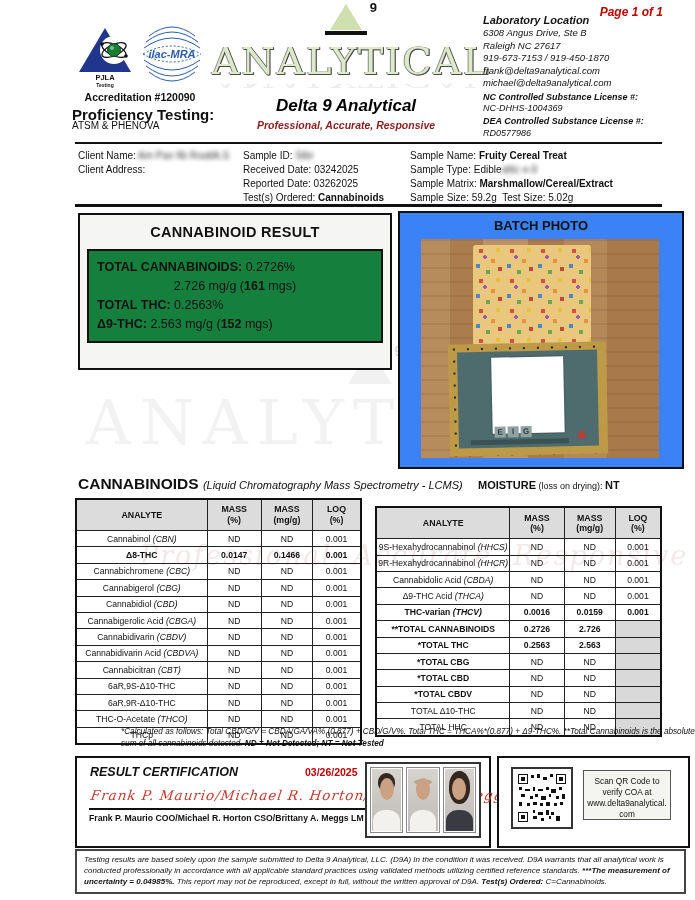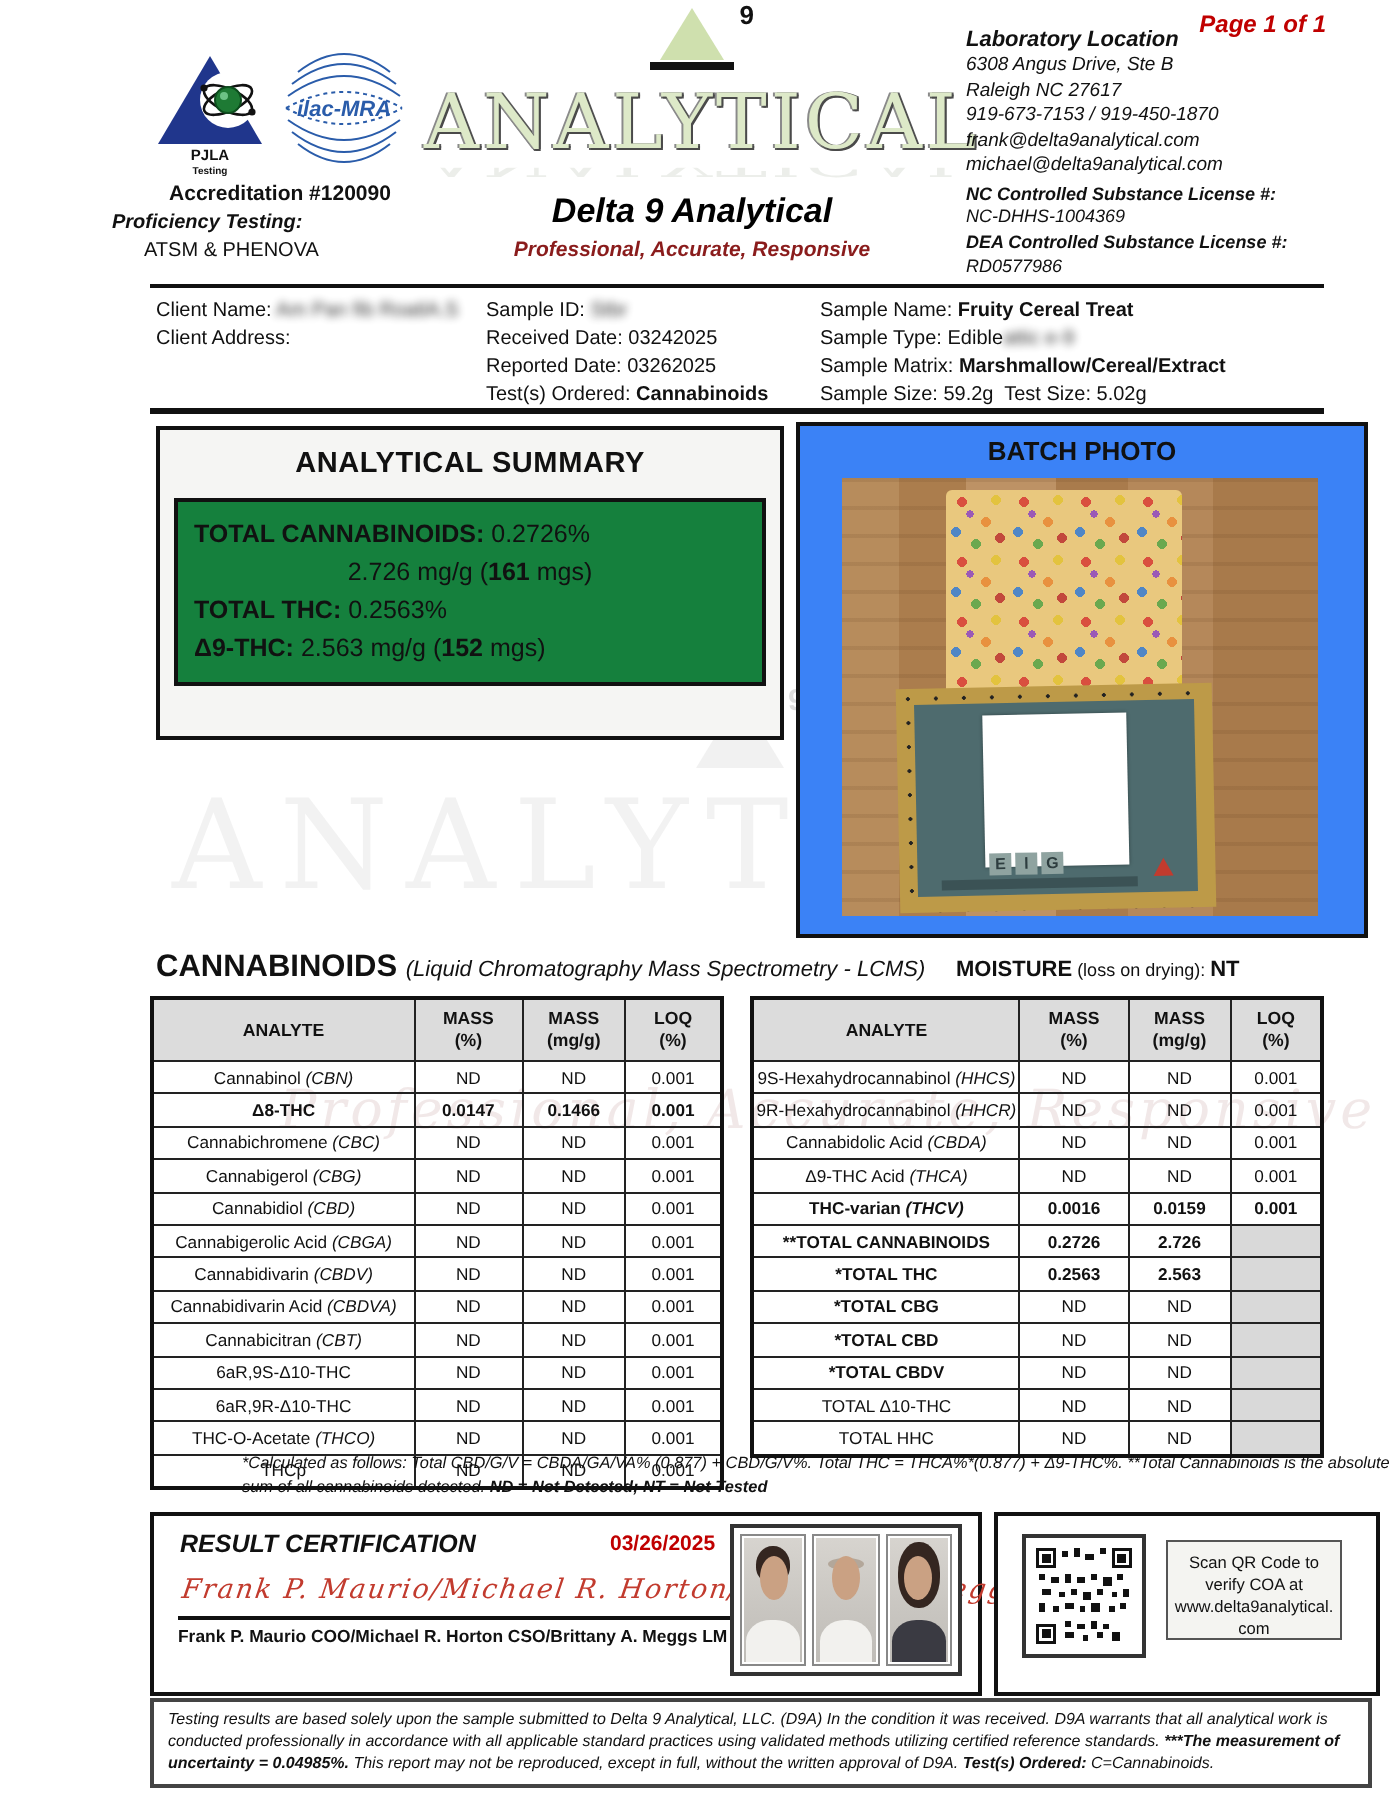--- a/index.html
+++ b/index.html
@@ -3,21 +3,21 @@
 <meta charset="utf-8">
 <style>
   html,body{margin:0;padding:0;background:#fff;}
   #page{position:relative;width:695px;height:900px;background:#ffffff;overflow:hidden;
         font-family:"Liberation Sans",sans-serif;color:#111;}
   .abs{position:absolute;}
 
   
   .page-label{top:5px;right:32px;color:#c00000;font-weight:bold;font-style:italic;font-size:12px;}
   .accred{left:70px;top:91px;width:140px;text-align:center;font-weight:bold;font-size:10.5px;}
-  .prof-label{left:56px;top:106px;font-weight:bold;font-size:10px;font-style:italic;}
+  .prof-label{left:72px;top:106px;font-weight:bold;font-size:15px;}
   .prof-value{left:72px;top:120px;font-size:10px;}
 
   .logo-block{left:212px;top:4px;width:268px;text-align:center;}
   .tri-wrap{position:relative;width:46px;margin:0 auto;height:36px;}
   .tri{width:0;height:0;border-left:16px solid transparent;border-right:16px solid transparent;
        border-bottom:26px solid #cfe0ae;margin:0 auto;}
   .tri-base{width:42px;height:4px;background:#111;margin:1px auto 0;}
   .tri-nine{position:absolute;right:-8px;top:-4px;font-weight:bold;font-size:13px;color:#111;}
   .logo-word{font-family:"DejaVu Serif",serif;font-size:38px;letter-spacing:2px;line-height:1;
              color:#dde9c8;text-shadow:1px 1px 0 #4a4a4a,-1px 0 0 #8a8a8a,0 1px 0 #5a5a5a,1px 0 0 #5a5a5a;
@@ -85,21 +85,21 @@
           border-bottom:36px solid rgba(120,120,120,.10);}
   .wm-nine{left:394px;top:342px;font-size:15px;color:rgba(120,120,120,.25);font-weight:bold;}
   .wm-tag{left:140px;top:540px;font-family:"DejaVu Serif",serif;font-style:italic;font-size:27px;
           color:rgba(165,115,115,.16);white-space:nowrap;letter-spacing:2px;}
 
   
   .cann-title{left:78px;top:475px;font-size:15.5px;font-weight:bold;}
   .cann-sub{font-weight:normal;font-style:italic;font-size:11px;}
   .moisture{left:478px;top:479px;font-size:9px;}
   .moisture b{font-size:11px;}
-  .tables-wrap{left:75px;top:498px;width:587px;display:flex;align-items:flex-start;}
+  .tables-wrap{left:75px;top:498px;width:587px;display:flex;align-items:center;}
   .tables-wrap table{border-collapse:collapse;table-layout:fixed;width:287px;font-size:8.6px;
                      border:2px solid #111;background:transparent;}
   .tstrip{width:13px;background:#bababa;}
   th,td{border:1px solid #222;text-align:center;padding:0 1px;height:15.4px;vertical-align:middle;}
   thead th{background:#dcdcdc;font-weight:bold;height:30px;line-height:1.2;font-size:8.8px;}
   td.gray{background:#d9d9d9;}
   tr.rb td{font-weight:bold;}
   td.bn{font-weight:bold;}
   td i{font-style:italic;}
 
@@ -233,21 +233,21 @@
       <b>Marshmallow/Cereal/Extract</b></div>
     <div><span>Sample Size:</span>
       <span>59.2g</span>&nbsp;
       <span>Test Size:</span>
       <span>5.02g</span></div>
   </div>
 
   <div class="abs hr2"></div>
 
   <div class="abs summary-box">
-    <div class="summary-title">ANALYTICAL SUMMARY</div>
+    <div class="summary-title">CANNABINOID RESULT</div>
     <div class="summary-inner">
       <div><b>TOTAL CANNABINOIDS:</b>
         <span>0.2726%</span></div>
       <div class="ctr"><span>2.726 mg/g (</span><b>161</b><span> mgs)</span></div>
       <div><b>TOTAL THC:</b>
         <span>0.2563%</span></div>
       <div><b>Δ9-THC:</b>
         <span>2.563 mg/g (</span><b>152</b><span> mgs)</span></div>
     </div>
   </div>

